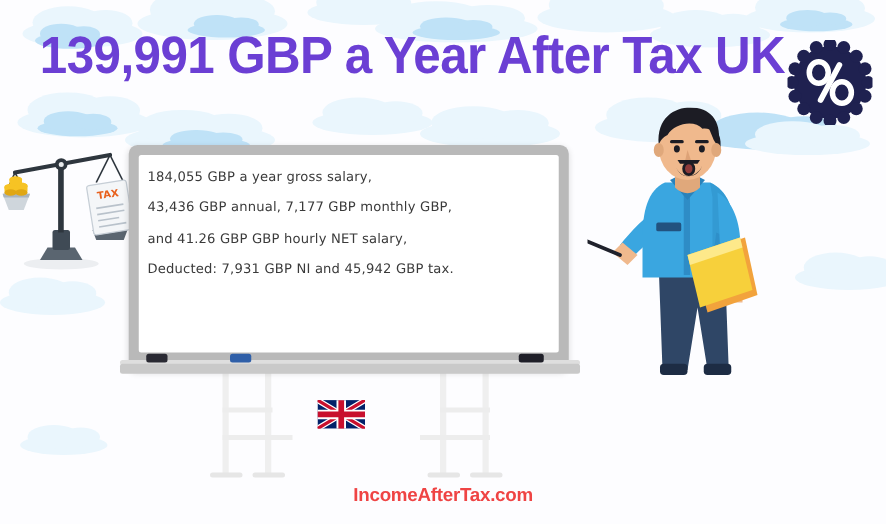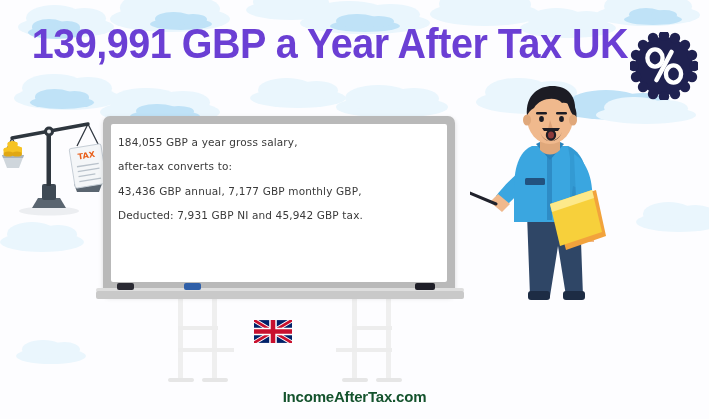--- a/index.html
+++ b/index.html
@@ -174,21 +174,21 @@
 
   
   .footer {
     position: absolute;
     left: 0; top: 388px;
     width: 709px;
     text-align: center;
     font-family: "Liberation Sans", sans-serif;
     font-size: 15px;
     font-weight: bold;
-    color: #14532d;
+    color: #ef4444;
     letter-spacing: -0.2px;
   }
 </style>
 </head>
 <body>
 
 <div id="page">
 
   <div class="cloudlayer">
     <div class="cloud lt" style="left:18px;  top:16px;  width:96px;  height:22px;"></div>
@@ -335,22 +335,22 @@
     <div class="board-inner"></div>
   </div>
   <div class="tray-shadow"></div>
   <div class="board-tray"></div>
   <div class="eraser"></div>
   <div class="marker"></div>
   <div class="marker2"></div>
 
   <div class="board-text">
     <div>184,055 GBP a year gross salary,</div>
-    <div>after-tax converts to:</div>
     <div>43,436 GBP annual, 7,177 GBP monthly GBP,</div>
+    <div>and 41.26 GBP GBP hourly NET salary,</div>
     <div>Deducted: 7,931 GBP NI and 45,942 GBP tax.</div>
   </div>
 
   <div class="person">
     <svg width="160" height="236" viewBox="0 0 160 236" aria-hidden="true">
 
       <path d="M57 128 L110 128 L113 210 L96 210 L88 160 L80 210 L60 210 Z" fill="#2f4666"></path>
       <rect x="58" y="205" width="22" height="9" rx="3" fill="#1d2c44"></rect>
       <rect x="93" y="205" width="22" height="9" rx="3" fill="#1d2c44"></rect>
 

